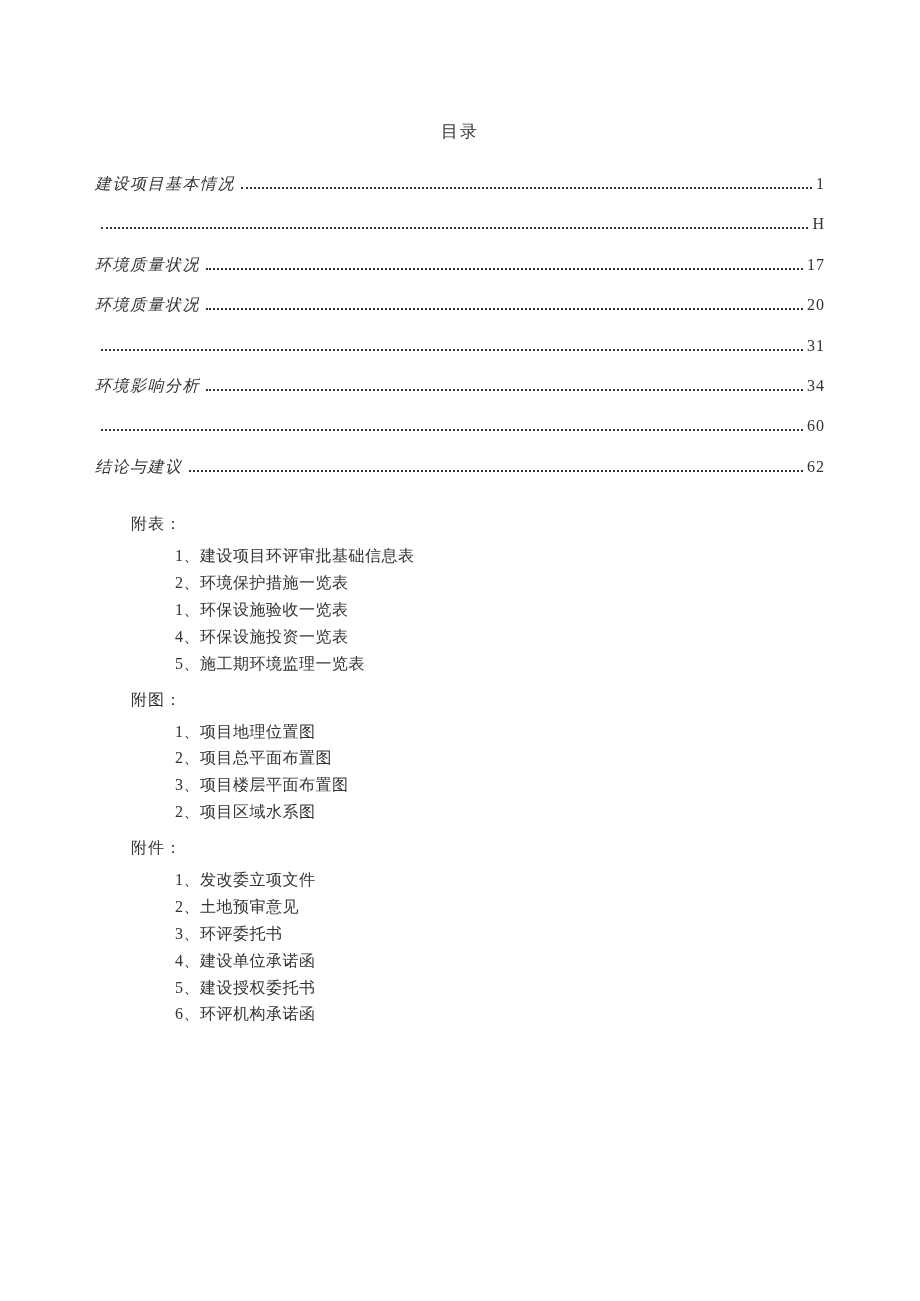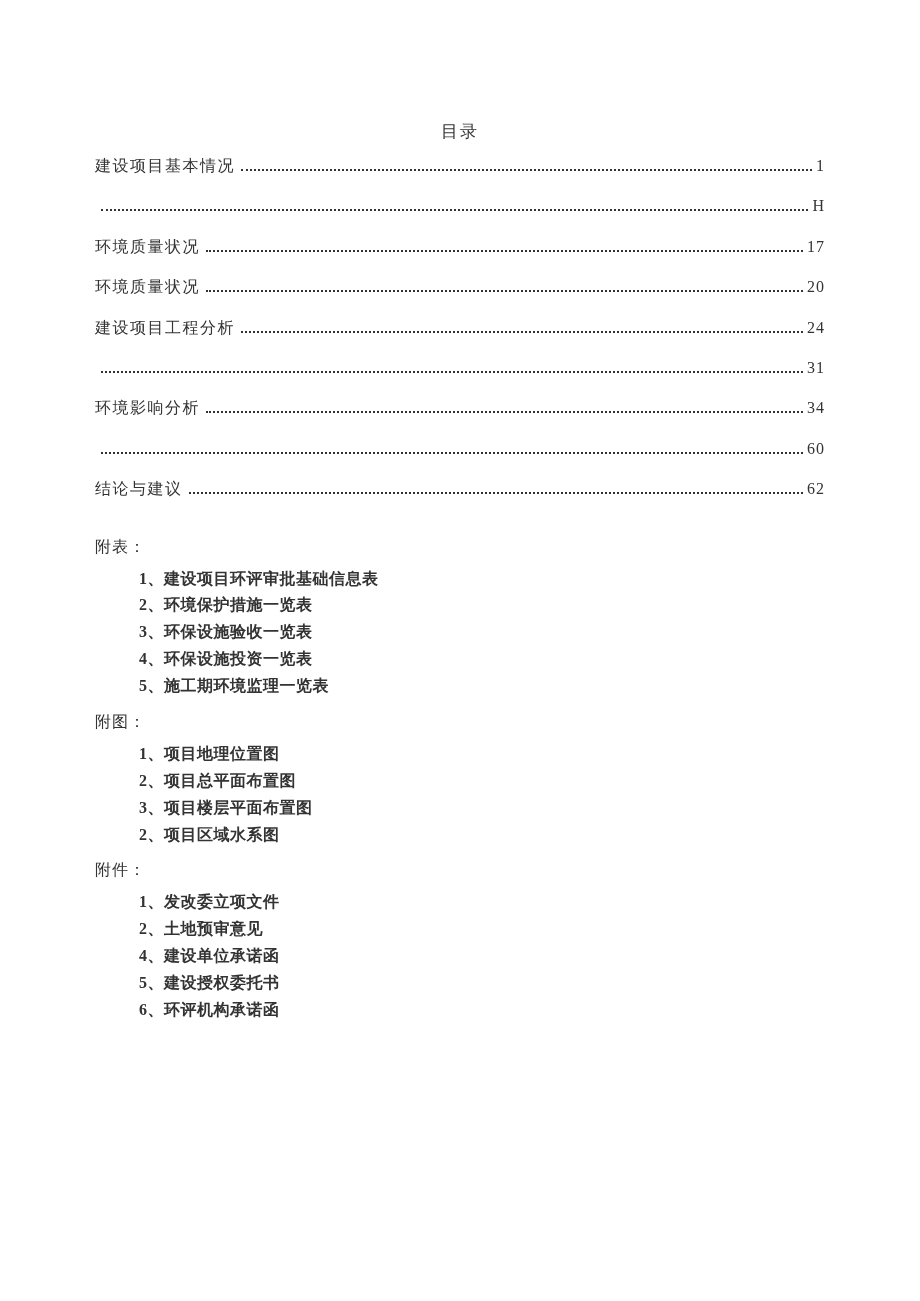--- a/index.html
+++ b/index.html
@@ -12,60 +12,61 @@
       height: 1301px;
       background: #ffffff;
       font-family: "SimSun", "宋体", serif;
       font-size: 16px;
       color: #333333;
       padding: 120px 95px 0 95px;
     }
     .doc-title {
       text-align: center;
       font-size: 17px;
-      margin-bottom: 12px;
+      margin-bottom: 30px;
       letter-spacing: 2px;
     }
     .toc-list {
       margin-bottom: 36px;
     }
     .toc-item {
       display: flex;
       align-items: baseline;
       margin-bottom: 18px;
       line-height: 1.4;
     }
     .toc-label {
       white-space: nowrap;
       letter-spacing: 1.5px;
+      font-style: italic;
     }
     .toc-dots {
       flex: 1;
       border-bottom: 2px dotted #333333;
       margin: 0 4px 3px 6px;
       min-width: 20px;
     }
     .toc-page {
       white-space: nowrap;
       letter-spacing: 1px;
     }
     .section-block {
       margin-bottom: 12px;
+      margin-left: 36px;
     }
     .section-heading {
       margin-bottom: 8px;
       letter-spacing: 1px;
     }
     .section-items {
       padding-left: 44px;
     }
     .section-item {
       line-height: 1.68;
       letter-spacing: 0.5px;
-      font-weight: bold;
     }
   </style>
 </head>
 <body>
 
 <div class="doc-title">目录</div>
 
 <div class="toc-list">
   <div class="toc-item">
     <span class="toc-label">建设项目基本情况</span>
@@ -80,25 +81,20 @@
     <span class="toc-label">环境质量状况</span>
     <span class="toc-dots"></span>
     <span class="toc-page">17</span>
   </div>
   <div class="toc-item">
     <span class="toc-label">环境质量状况</span>
     <span class="toc-dots"></span>
     <span class="toc-page">20</span>
   </div>
   <div class="toc-item">
-    <span class="toc-label">建设项目工程分析</span>
-    <span class="toc-dots"></span>
-    <span class="toc-page">24</span>
-  </div>
-  <div class="toc-item">
     <span class="toc-dots"></span>
     <span class="toc-page">31</span>
   </div>
   <div class="toc-item">
     <span class="toc-label">环境影响分析</span>
     <span class="toc-dots"></span>
     <span class="toc-page">34</span>
   </div>
   <div class="toc-item">
     <span class="toc-dots"></span>
@@ -109,38 +105,39 @@
     <span class="toc-dots"></span>
     <span class="toc-page">62</span>
   </div>
 </div>
 
 <div class="section-block">
   <div class="section-heading">附表：</div>
   <div class="section-items">
     <div class="section-item">1、建设项目环评审批基础信息表</div>
     <div class="section-item">2、环境保护措施一览表</div>
-    <div class="section-item">3、环保设施验收一览表</div>
+    <div class="section-item">1、环保设施验收一览表</div>
     <div class="section-item">4、环保设施投资一览表</div>
     <div class="section-item">5、施工期环境监理一览表</div>
   </div>
 </div>
 
 <div class="section-block">
   <div class="section-heading">附图：</div>
   <div class="section-items">
     <div class="section-item">1、项目地理位置图</div>
     <div class="section-item">2、项目总平面布置图</div>
     <div class="section-item">3、项目楼层平面布置图</div>
     <div class="section-item">2、项目区域水系图</div>
   </div>
 </div>
 
 <div class="section-block">
   <div class="section-heading">附件：</div>
   <div class="section-items">
     <div class="section-item">1、发改委立项文件</div>
     <div class="section-item">2、土地预审意见</div>
+    <div class="section-item">3、环评委托书</div>
     <div class="section-item">4、建设单位承诺函</div>
     <div class="section-item">5、建设授权委托书</div>
     <div class="section-item">6、环评机构承诺函</div>
   </div>
 </div>
 
 </body></html>

